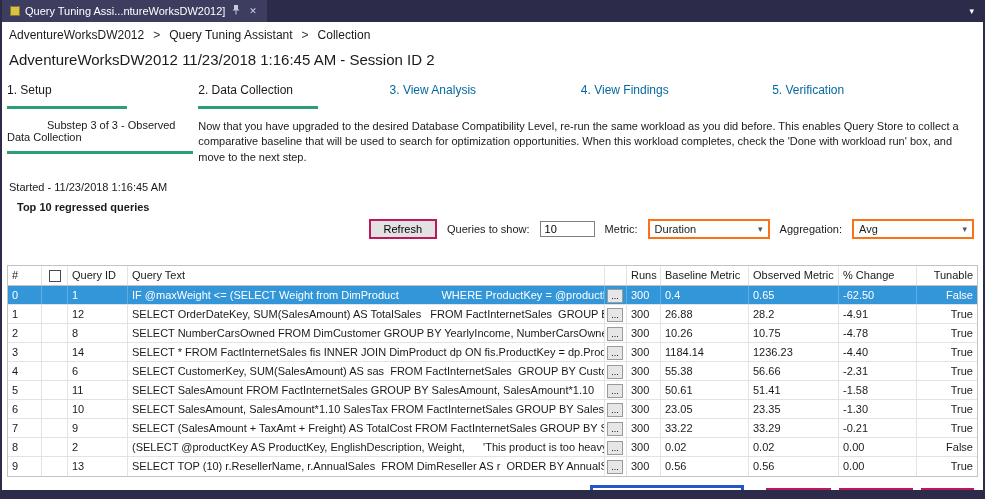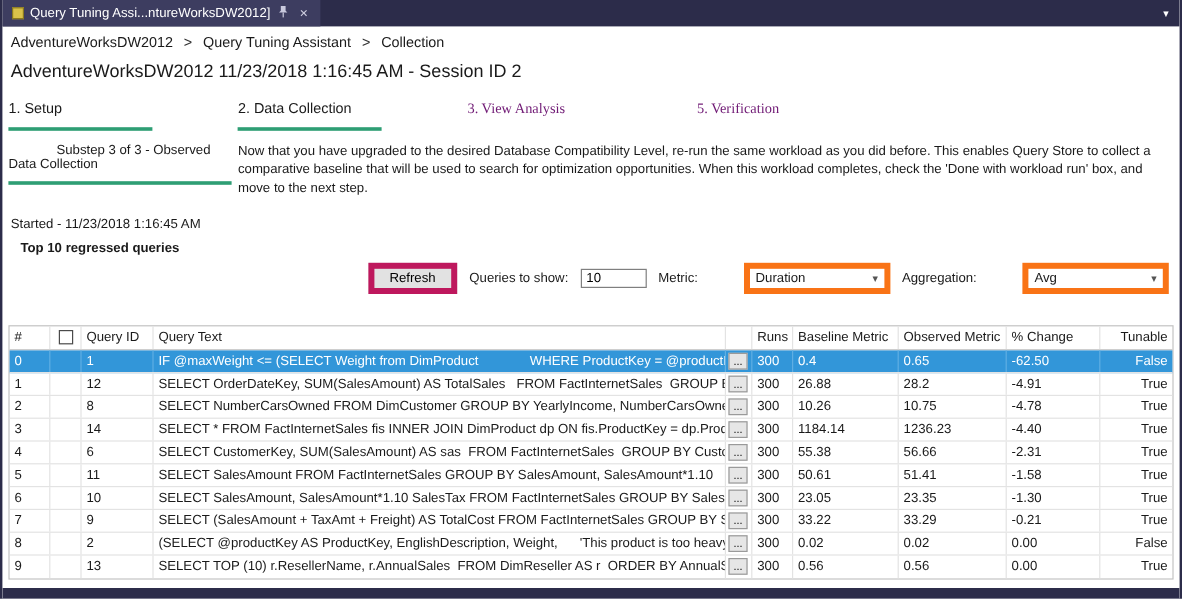--- a/index.html
+++ b/index.html
@@ -20,36 +20,36 @@
   
   .content { flex:1; display:flex; flex-direction:column; padding:0 5px; overflow:hidden; }
   .breadcrumb { padding:6px 2px 1px; font-size:12px; display:flex; gap:9px; align-items:center; }
   .crumb { cursor:default; }
   .sep { color:#333; }
   .session-line { padding:8px 2px 0; font-size:15px; }
   
   .steps { display:flex; margin-top:15px; }
   .step { width:19.7%; }
   .step-label { font-size:12px; }
-  .step.pending .step-label { color:#701a75;font-family:Liberation Serif, serif; }
+  .step.pending .step-label { color:#0369a1; }
   .step-bar { display:block; height:3px; width:120px; background:#2E9E74; margin-top:9px; }
   .substep-row { display:flex; margin-top:10px; }
   .substep { width:19.7%; }
   .substep-label { font-size:11px;margin-left:40px; }
   .substep .step-bar { width:186px; margin-top:8px; }
   .substep-desc { flex:1; font-size:11px; line-height:1.4; padding-right:12px; }
   .started { margin-top:16px; font-size:11px; padding-left:2px; }
   .grid-title { margin-top:8px; margin-left:10px; font-weight:bold; font-size:11px; }
   
   .controls { display:flex; align-items:center; justify-content:flex-end; gap:10px; margin-top:6px; padding-right:4px; }
-  .btn { font:inherit; font-size:11px; background:#e2e2e2; border:5px solid #be185d; padding:2px 13px; cursor:default; }
+  .btn { font:inherit; font-size:11px; background:#e2e2e2; border:2px solid #be185d; padding:2px 13px; cursor:default; }
   .lbl { font-size:11px; }
   .txt { width:55px; border:1px solid #7f7f7f; font:inherit; font-size:11px; padding:1px 4px; }
-  .combo { display:flex; align-items:center; justify-content:space-between; border:5px solid #f97316;
-           background:#fff; width:122px; padding:2px 5px; font-size:11px; cursor:default;margin-left:28px; }
+  .combo { display:flex; align-items:center; justify-content:space-between; border:2px solid #f97316;
+           background:#fff; width:122px; padding:2px 5px; font-size:11px; cursor:default; }
   .combo .arrow { color:#555; font-size:9px; }
   
   .grid { margin-top:26px; border:1px solid #c3c3c3; background:#fff; }
   .tr { display:flex; height:19px; border-bottom:1px solid #e3e3e3; }
   .tr.head { height:20px; border-bottom:1px solid #c3c3c3; }
   .tr:last-child { border-bottom:none; }
   .td { height:100%; padding:2px 4px; line-height:15px; border-right:1px solid #e3e3e3;
         overflow:hidden; white-space:nowrap; }
   .td:last-child { border-right:none;text-align:right; }
   .c-num { width:34px; } .c-chk { width:26px; text-align:center; } .c-qid { width:60px; }
@@ -112,20 +112,24 @@
       </div>
       <div class="step done">
         <span class="step-label">2. Data Collection</span>
         <span class="step-bar"></span>
       </div>
       <div class="step pending">
         <span class="step-label">3. View Analysis</span>
         
       </div>
       <div class="step pending">
+        <span class="step-label">4. View Findings</span>
+        
+      </div>
+      <div class="step pending">
         <span class="step-label">5. Verification</span>
         
       </div>
     </div>
 
     <div class="substep-row">
       <div class="substep">
         <span class="substep-label">Substep 3 of 3 - Observed Data Collection</span>
         <span class="step-bar"></span>
       </div>

